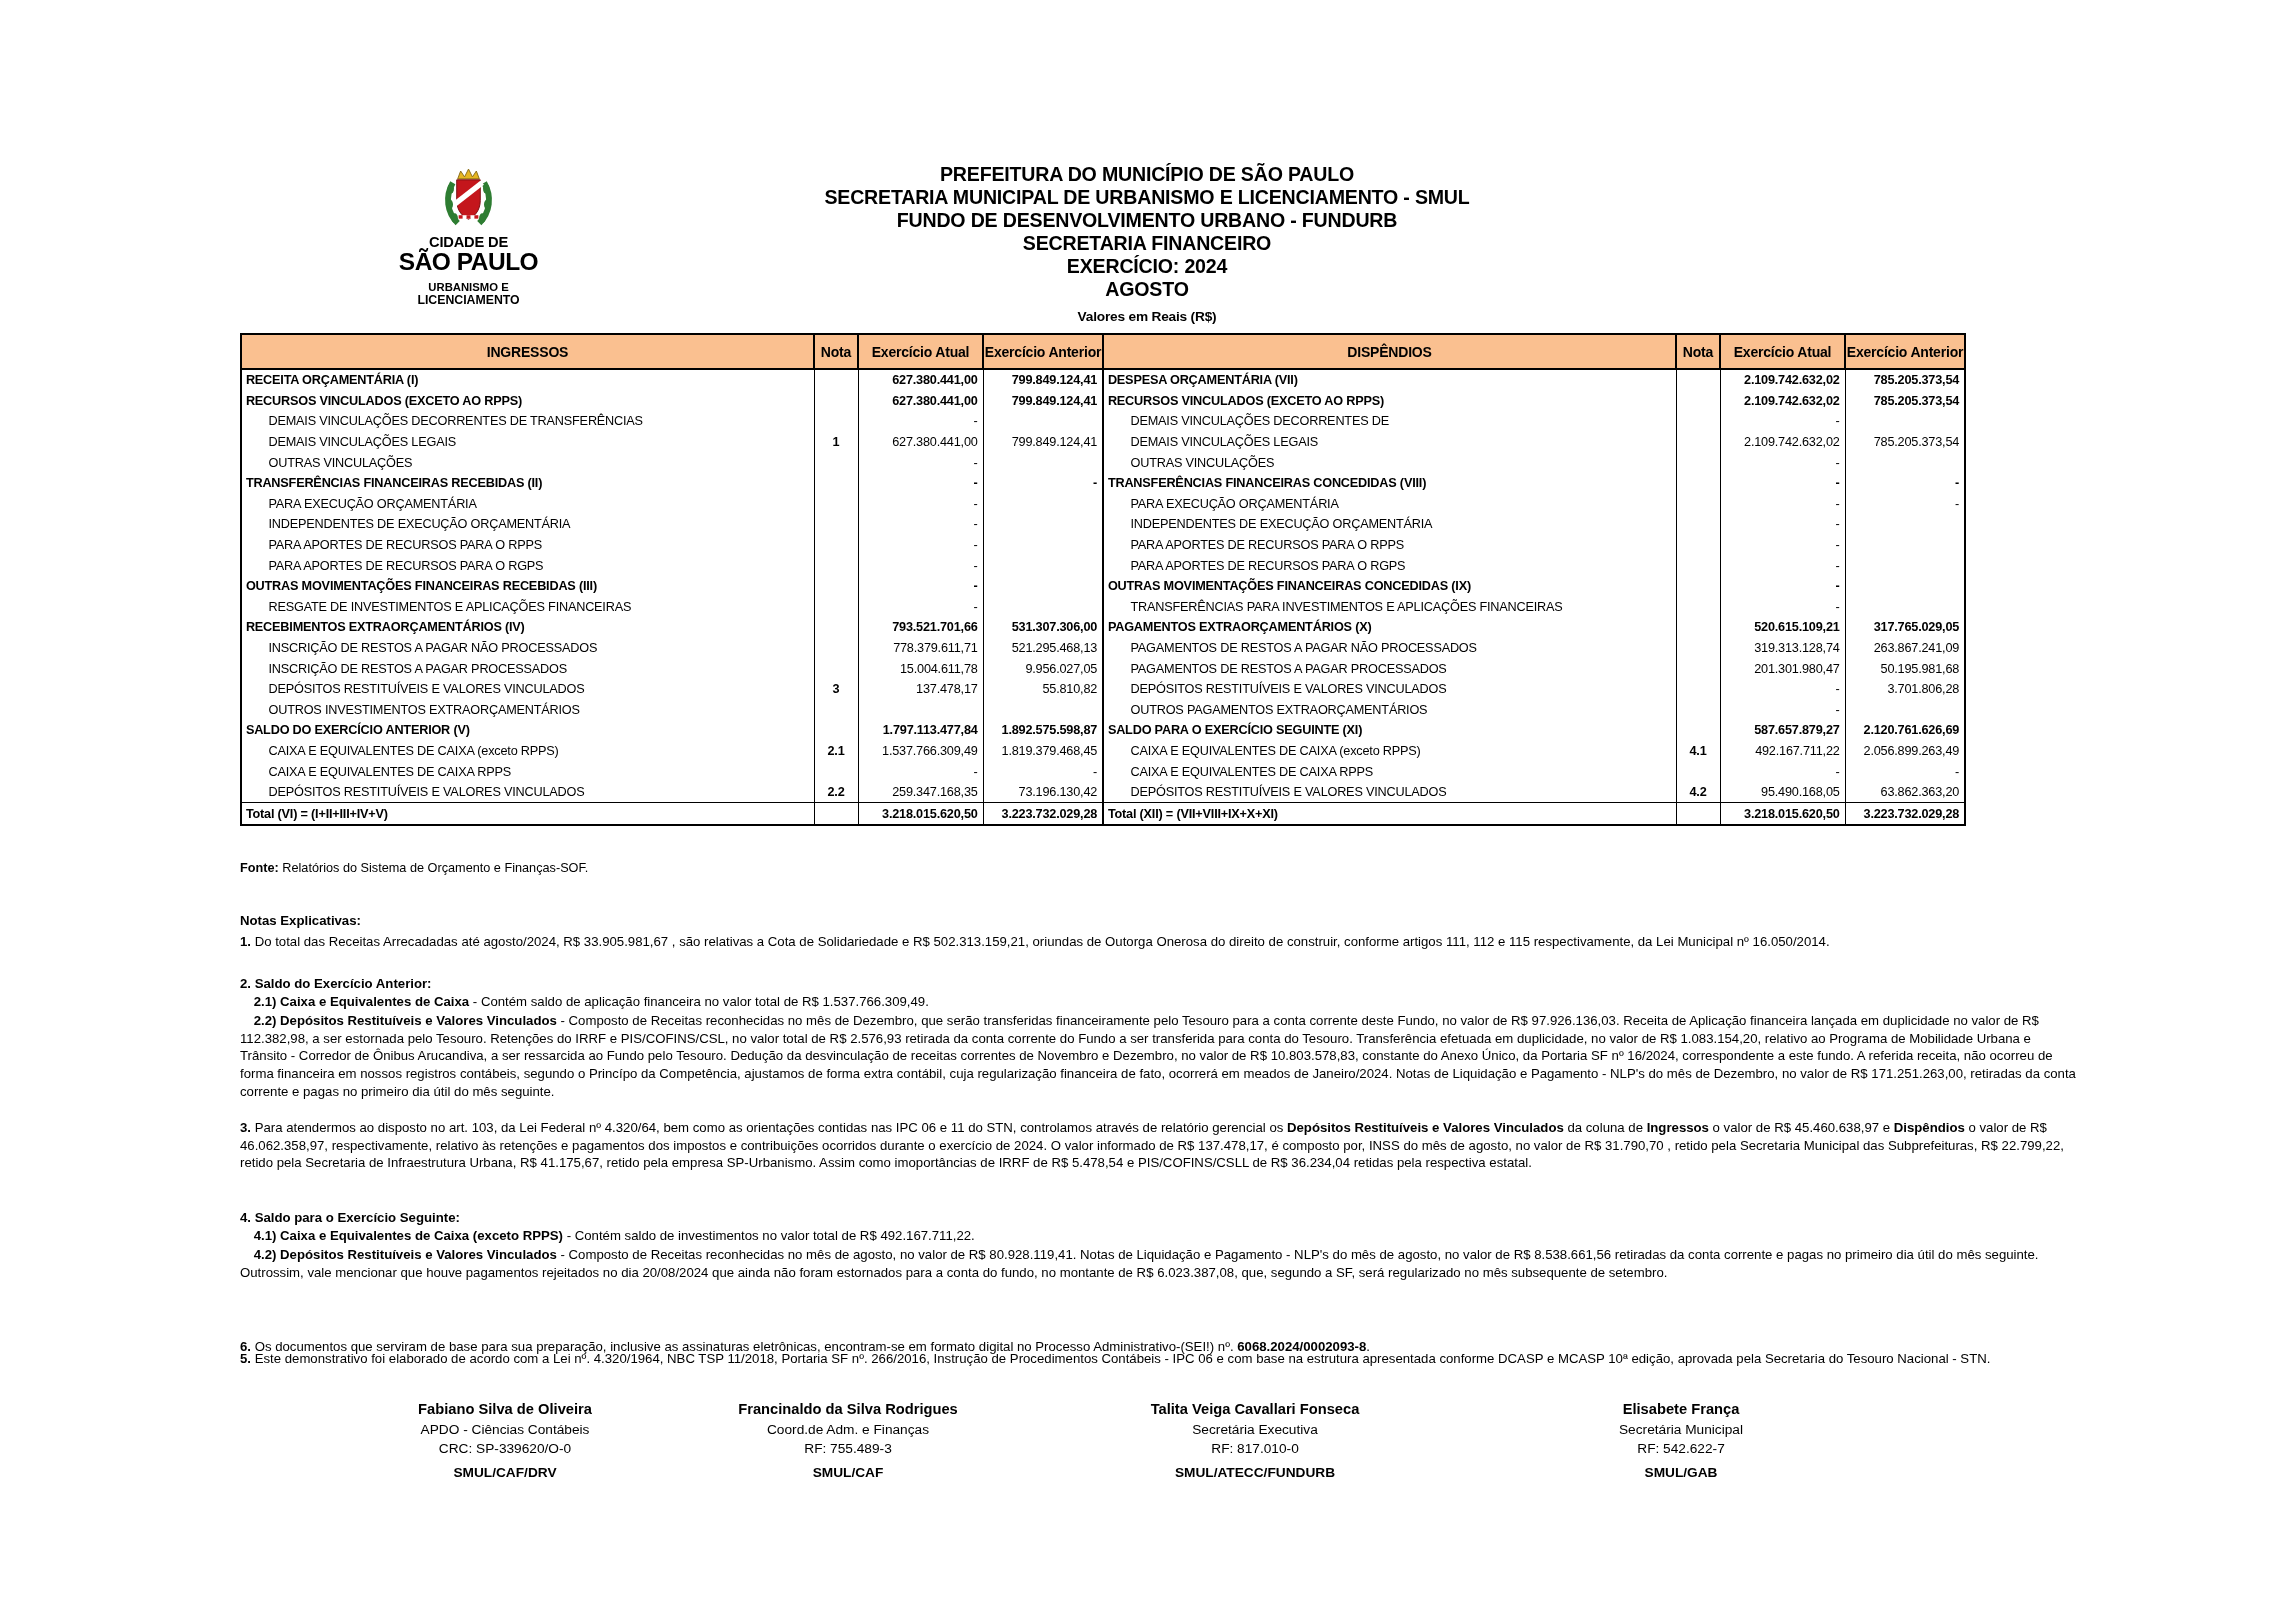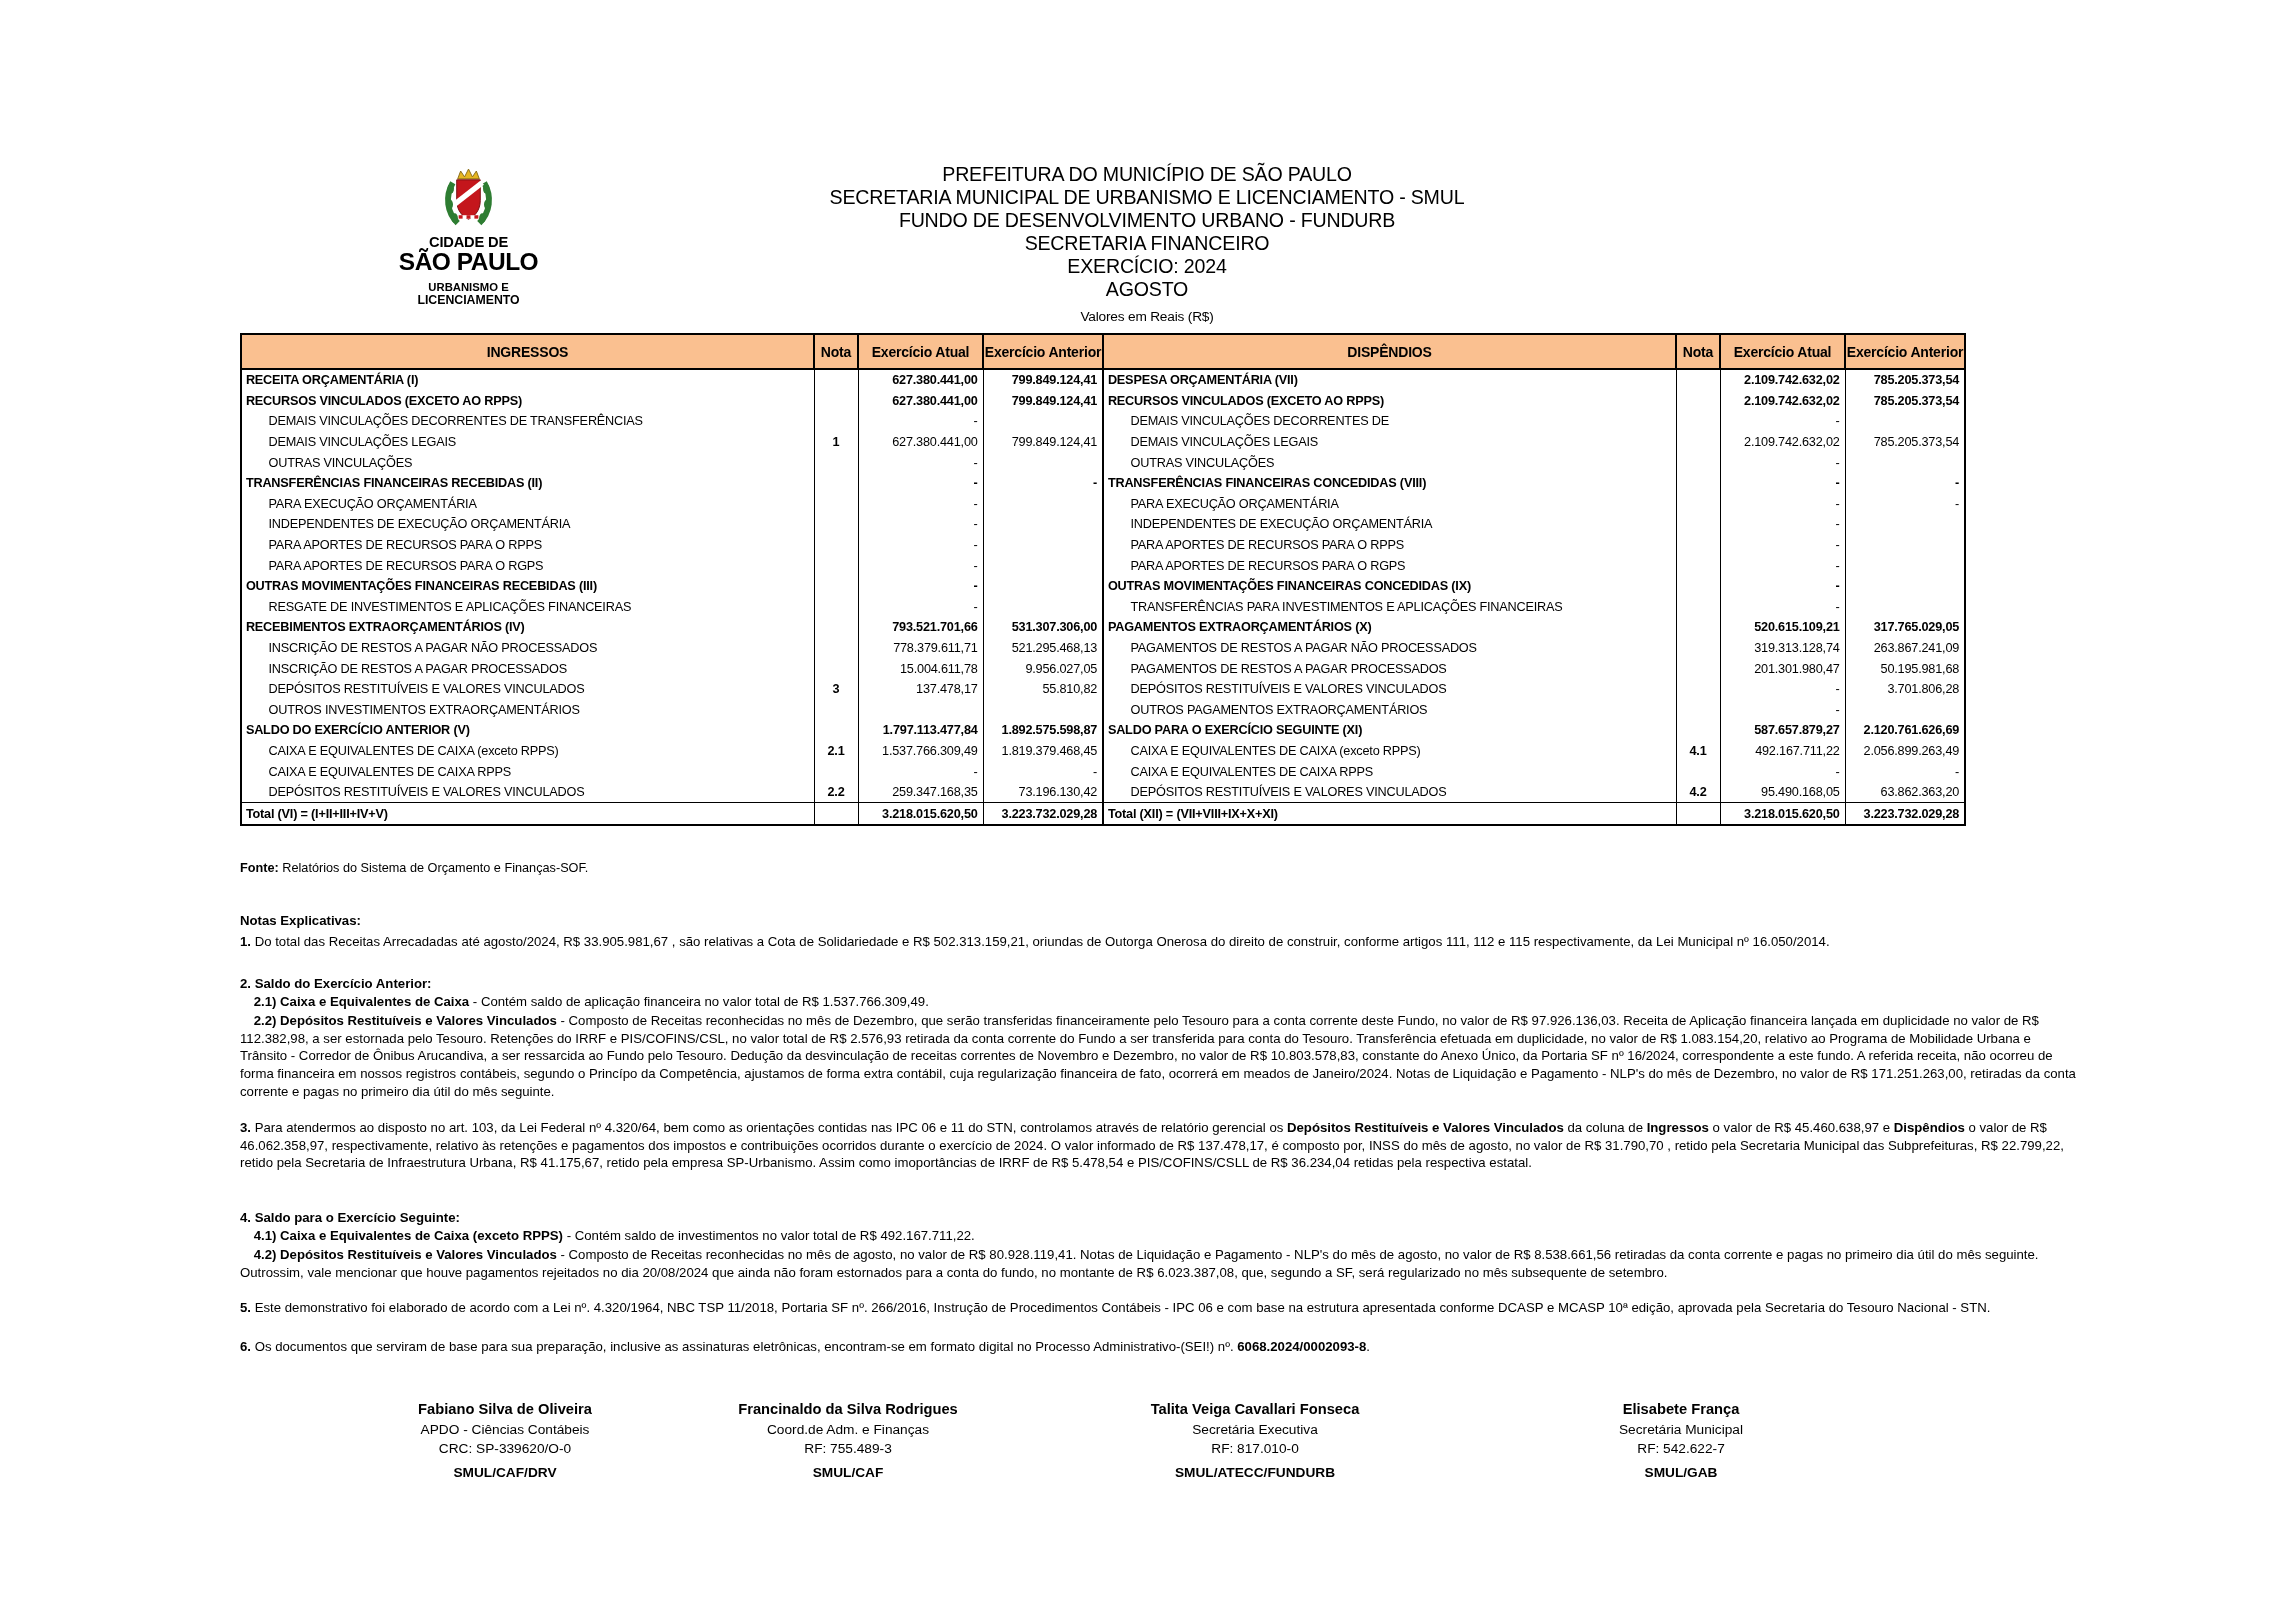--- a/index.html
+++ b/index.html
@@ -9,21 +9,21 @@
   
   .logo{position:absolute;left:390px;top:167px;width:157px;text-align:center;}
   .logo svg{display:block;margin:0 auto;}
   .logo .l1{font-size:14.7px;font-weight:bold;line-height:15.7px;margin-top:2.9px;letter-spacing:-0.2px;}
   .logo .l2{font-size:24.5px;font-weight:bold;line-height:21.6px;letter-spacing:-0.5px;}
   .logo .l3{font-size:11.3px;font-weight:bold;line-height:12.7px;margin-top:9px;}
   .logo .l4{font-size:12.3px;font-weight:bold;line-height:12.7px;}
 
   
   .titles{position:absolute;left:549px;top:163px;width:1196px;text-align:center;
-          font-weight:normal;font-size:19.6px;line-height:23px;letter-spacing:-0.2px;}
+          font-weight:bold;font-size:19.6px;line-height:23px;letter-spacing:-0.2px;}
   .titles .subtitle{font-size:13.7px;margin-top:3.9px;}
 
   
   table.bal{position:absolute;left:240px;top:333px;width:1725px;border-collapse:collapse;
             table-layout:fixed;border:2.5px solid #000;font-size:12.7px;}
   table.bal th{border:2px solid #000;height:33px;font-size:14px;font-weight:bold;
                text-align:center;vertical-align:middle;padding:0;letter-spacing:-0.2px;}
   table.bal td{height:20.6px;padding:0 4.9px;vertical-align:middle;overflow:hidden;
                white-space:nowrap;letter-spacing:-0.2px;}
   table.bal td + td{border-left:1.5px solid #000;}
@@ -42,21 +42,21 @@
   .fonte{top:847px;font-size:12.7px;margin-top:13px;}
   .nheading{top:899px;font-weight:bold;}
   #note1{top:920px;}
   #n2head{top:962px;font-weight:bold;}
   #n21{top:980px;text-indent:13.7px;}
   #n22{top:999px;text-indent:13.7px;}
   #note3{top:1106px;}
   #n4head{top:1196px;font-weight:bold;}
   #n41{top:1214px;text-indent:13.7px;}
   #n42{top:1233px;text-indent:13.7px;}
-  #note5{top:1286px;}
+  #note5{top:1337px;}
   #note6{top:1325px;}
 
   
   .sig{position:absolute;top:1400px;width:314px;text-align:center;font-size:13.7px;line-height:19.6px;}
   .sig .name{font-weight:bold;font-size:14.7px;}
   .sig .dept{font-weight:bold;margin-top:3.9px;}
   #sig0{left:348px;}
   #sig1{left:691px;}
   #sig2{left:1098px;}
   #sig3{left:1524px;}

